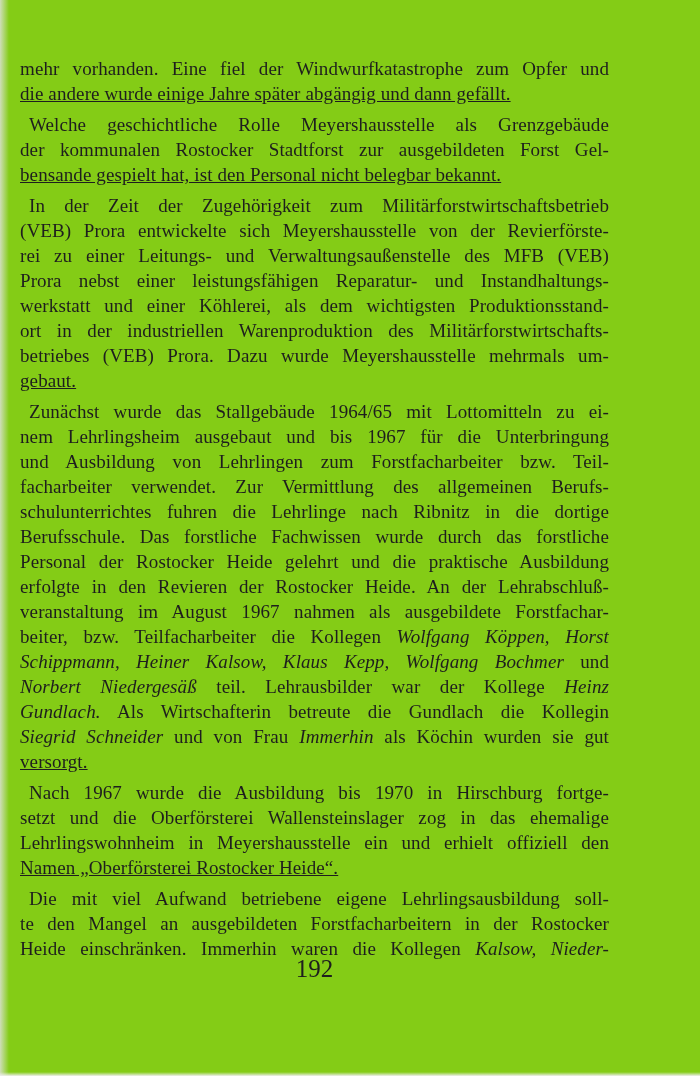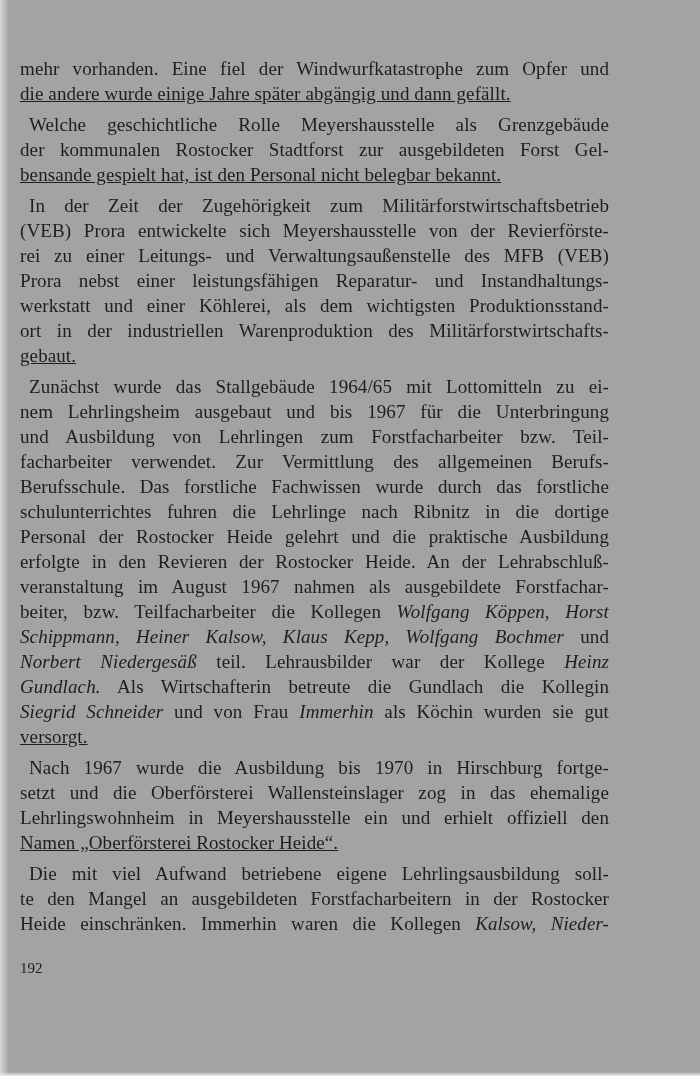--- a/index.html
+++ b/index.html
@@ -4,21 +4,21 @@
 <style>
   html, body { margin: 0; padding: 0; }
   body {
     width: 700px; height: 1076px;
     background: #f6f6f5;
     font-family: "Liberation Serif", "DejaVu Serif", serif;
   }
   .page {
     position: relative;
     width: 700px; height: 1076px;
-    background: #a3a3a3;
+    background: #84cc16;
     overflow: hidden;
     color: #1e1e1e;
   }
   .scan-edge-left {
     position: absolute; left: 0; top: 0; bottom: 0; width: 9px;
     background: linear-gradient(to right, #e2e2e1, rgba(253,253,252,0));
     opacity: .8;
   }
   .scan-edge-bottom {
     position: absolute; left: 0; right: 0; bottom: 0; height: 4px;
@@ -45,21 +45,22 @@
     -moz-text-align-last: left;
     text-align-last: left;
     text-decoration: underline;
   }
   .line.indent { text-indent: 9px; }
   .it { font-style: italic; }
   .folio {
     position: absolute;
     left: 20px; top: 956px;
     width: 589px;
-    font-size: 15px;
+    text-align: center;
+    font-size: 25px;
     line-height: 25px;
   }
 </style>
 </head>
 <body>
 
 <div class="page">
   <div class="scan-edge-left"></div>
   <div class="scan-edge-bottom"></div>
   <div class="text-block">
@@ -72,29 +73,30 @@
         <div class="line"><span>der kommunalen Rostocker Stadtforst zur ausgebildeten Forst Gel-</span></div>
         <div class="line flush"><span>bensande gespielt hat, ist den Personal nicht belegbar bekannt.</span></div>
       </div>
       <div class="para">
         <div class="line indent"><span>In der Zeit der Zugehörigkeit zum Militärforstwirtschaftsbetrieb</span></div>
         <div class="line"><span>(VEB) Prora entwickelte sich Meyershausstelle von der Revierförste-</span></div>
         <div class="line"><span>rei zu einer Leitungs- und Verwaltungsaußenstelle des MFB (VEB)</span></div>
         <div class="line"><span>Prora nebst einer leistungsfähigen Reparatur- und Instandhaltungs-</span></div>
         <div class="line"><span>werkstatt und einer Köhlerei, als dem wichtigsten Produktionsstand-</span></div>
         <div class="line"><span>ort in der industriellen Warenproduktion des Militärforstwirtschafts-</span></div>
+        <div class="line"><span>betriebes (VEB) Prora. Dazu wurde Meyershausstelle mehrmals um-</span></div>
         <div class="line flush"><span>gebaut.</span></div>
       </div>
       <div class="para">
         <div class="line indent"><span>Zunächst wurde das Stallgebäude 1964/65 mit Lottomitteln zu ei-</span></div>
         <div class="line"><span>nem Lehrlingsheim ausgebaut und bis 1967 für die Unterbringung</span></div>
         <div class="line"><span>und Ausbildung von Lehrlingen zum Forstfacharbeiter bzw. Teil-</span></div>
         <div class="line"><span>facharbeiter verwendet. Zur Vermittlung des allgemeinen Berufs-</span></div>
+        <div class="line"><span>schulunterrichtes fuhren die Lehrlinge nach Ribnitz in die dortige</span></div>
         <div class="line"><span>Berufsschule. Das forstliche Fachwissen wurde durch das forstliche</span></div>
-        <div class="line"><span>schulunterrichtes fuhren die Lehrlinge nach Ribnitz in die dortige</span></div>
         <div class="line"><span>Personal der Rostocker Heide gelehrt und die praktische Ausbildung</span></div>
         <div class="line"><span>erfolgte in den Revieren der Rostocker Heide. An der Lehrabschluß-</span></div>
         <div class="line"><span>veranstaltung im August 1967 nahmen als ausgebildete Forstfachar-</span></div>
         <div class="line"><span>beiter, bzw. Teilfacharbeiter die Kollegen </span><span class="it">Wolfgang Köppen, Horst</span></div>
         <div class="line"><span class="it">Schippmann, Heiner Kalsow, Klaus Kepp, Wolfgang Bochmer</span><span> und</span></div>
         <div class="line"><span class="it">Norbert Niedergesäß</span><span> teil. Lehrausbilder war der Kollege </span><span class="it">Heinz</span></div>
         <div class="line"><span class="it">Gundlach.</span><span> Als Wirtschafterin betreute die Gundlach die Kollegin</span></div>
         <div class="line"><span class="it">Siegrid Schneider</span><span> und von Frau </span><span class="it">Immerhin</span><span> als Köchin wurden sie gut</span></div>
         <div class="line flush"><span>versorgt.</span></div>
       </div>

